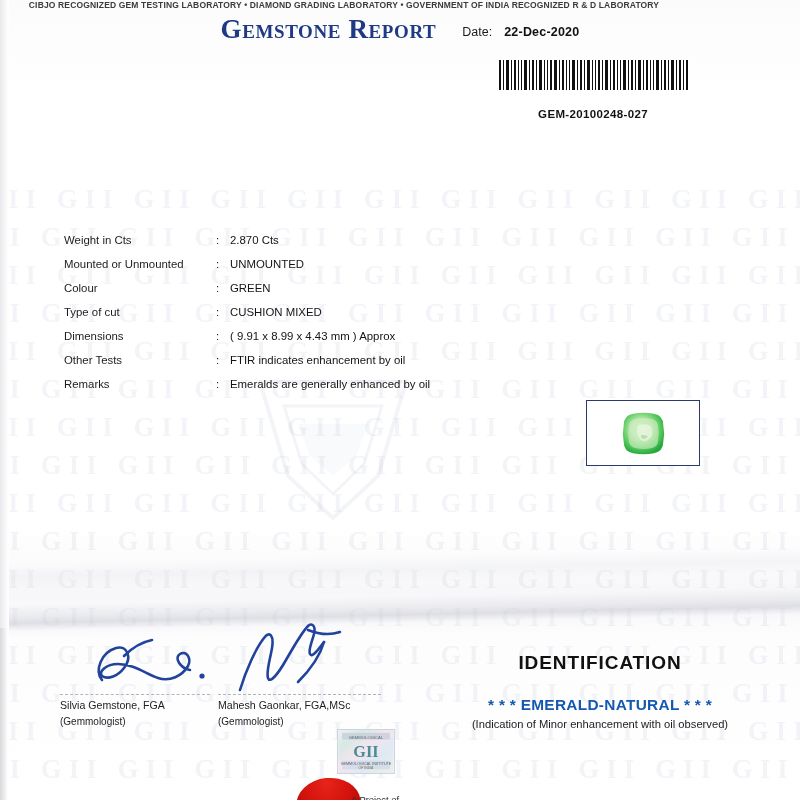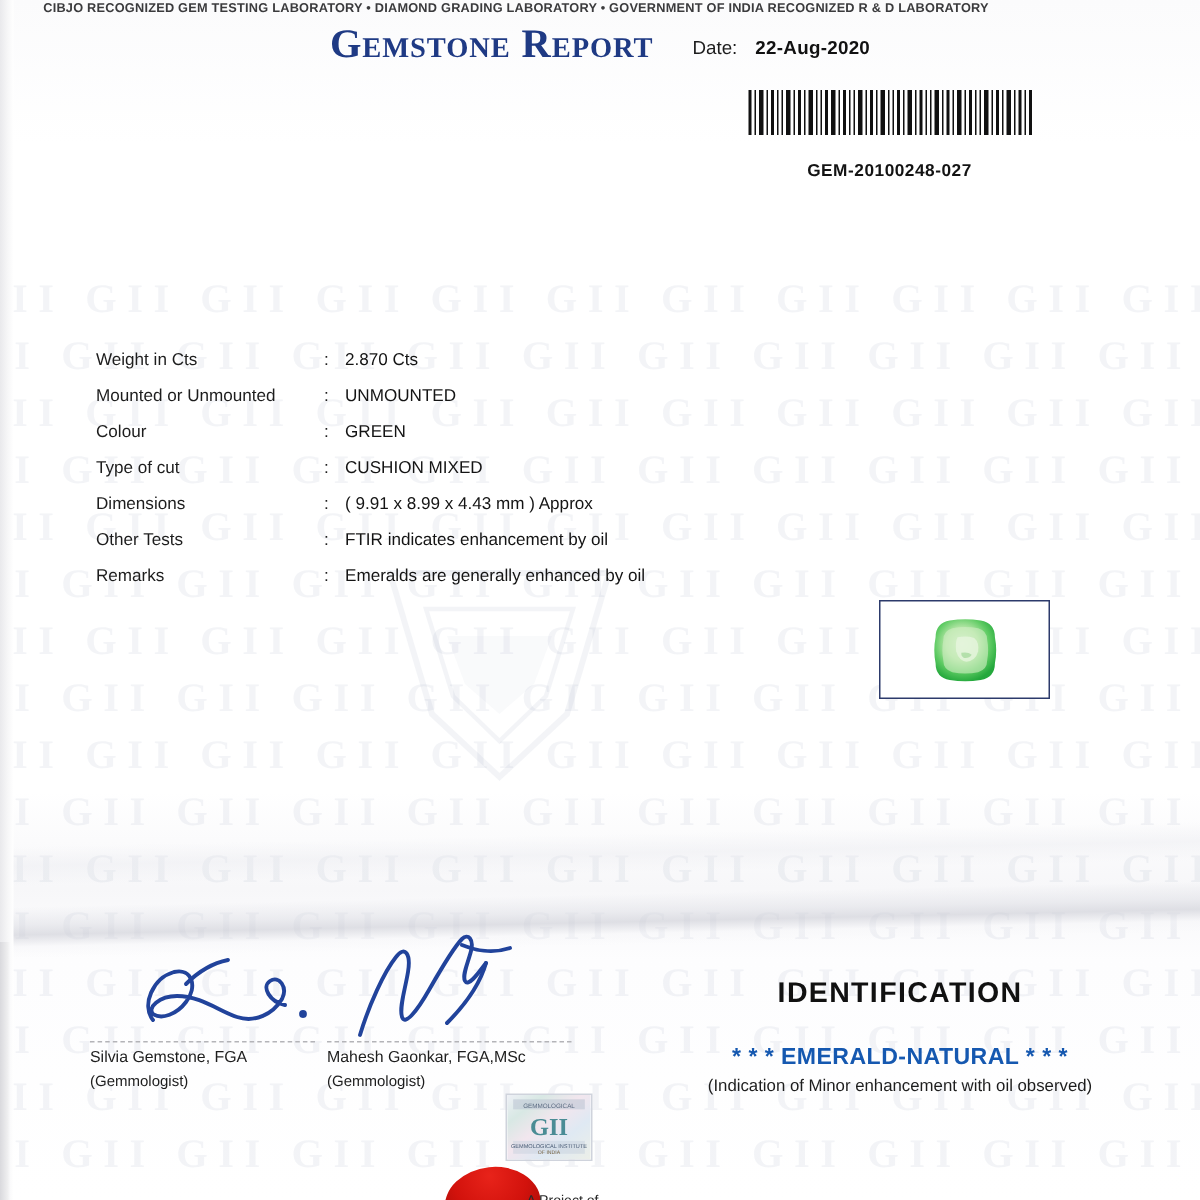--- a/index.html
+++ b/index.html
@@ -376,21 +376,21 @@
     <path d="M46 28 L144 28 L126 86 L95 116 L64 86 Z" fill="none" stroke="#6e7ea0" stroke-width="3"></path>
     <path d="M60 46 L130 46 L118 78 L95 98 L72 78 Z" fill="#6e7ea0" opacity="0.55"></path>
   </svg>
 
   <div id="lab-credentials">CIBJO RECOGNIZED GEM TESTING LABORATORY  •  DIAMOND GRADING LABORATORY  •  GOVERNMENT OF INDIA RECOGNIZED R &amp; D LABORATORY</div>
 
   <div id="title-row">
     <div id="report-title">Gemstone Report</div>
     <div id="date-group">
       <span id="date-label">Date:</span>
-      <span id="date-value">22-Aug-2020</span>
+      <span id="date-value">22-Dec-2020</span>
     </div>
   </div>
 
   <div id="barcode-block">
     <svg id="barcode" viewBox="0 0 192 30" preserveAspectRatio="none">
       <rect x="0" y="0" width="192" height="30" fill="#ffffff"></rect>
       <g fill="#111111">
         <rect x="2" y="0" width="2" height="30"></rect>
           <rect x="6" y="0" width="1" height="30"></rect>
         <rect x="9" y="0" width="3" height="30"></rect>

